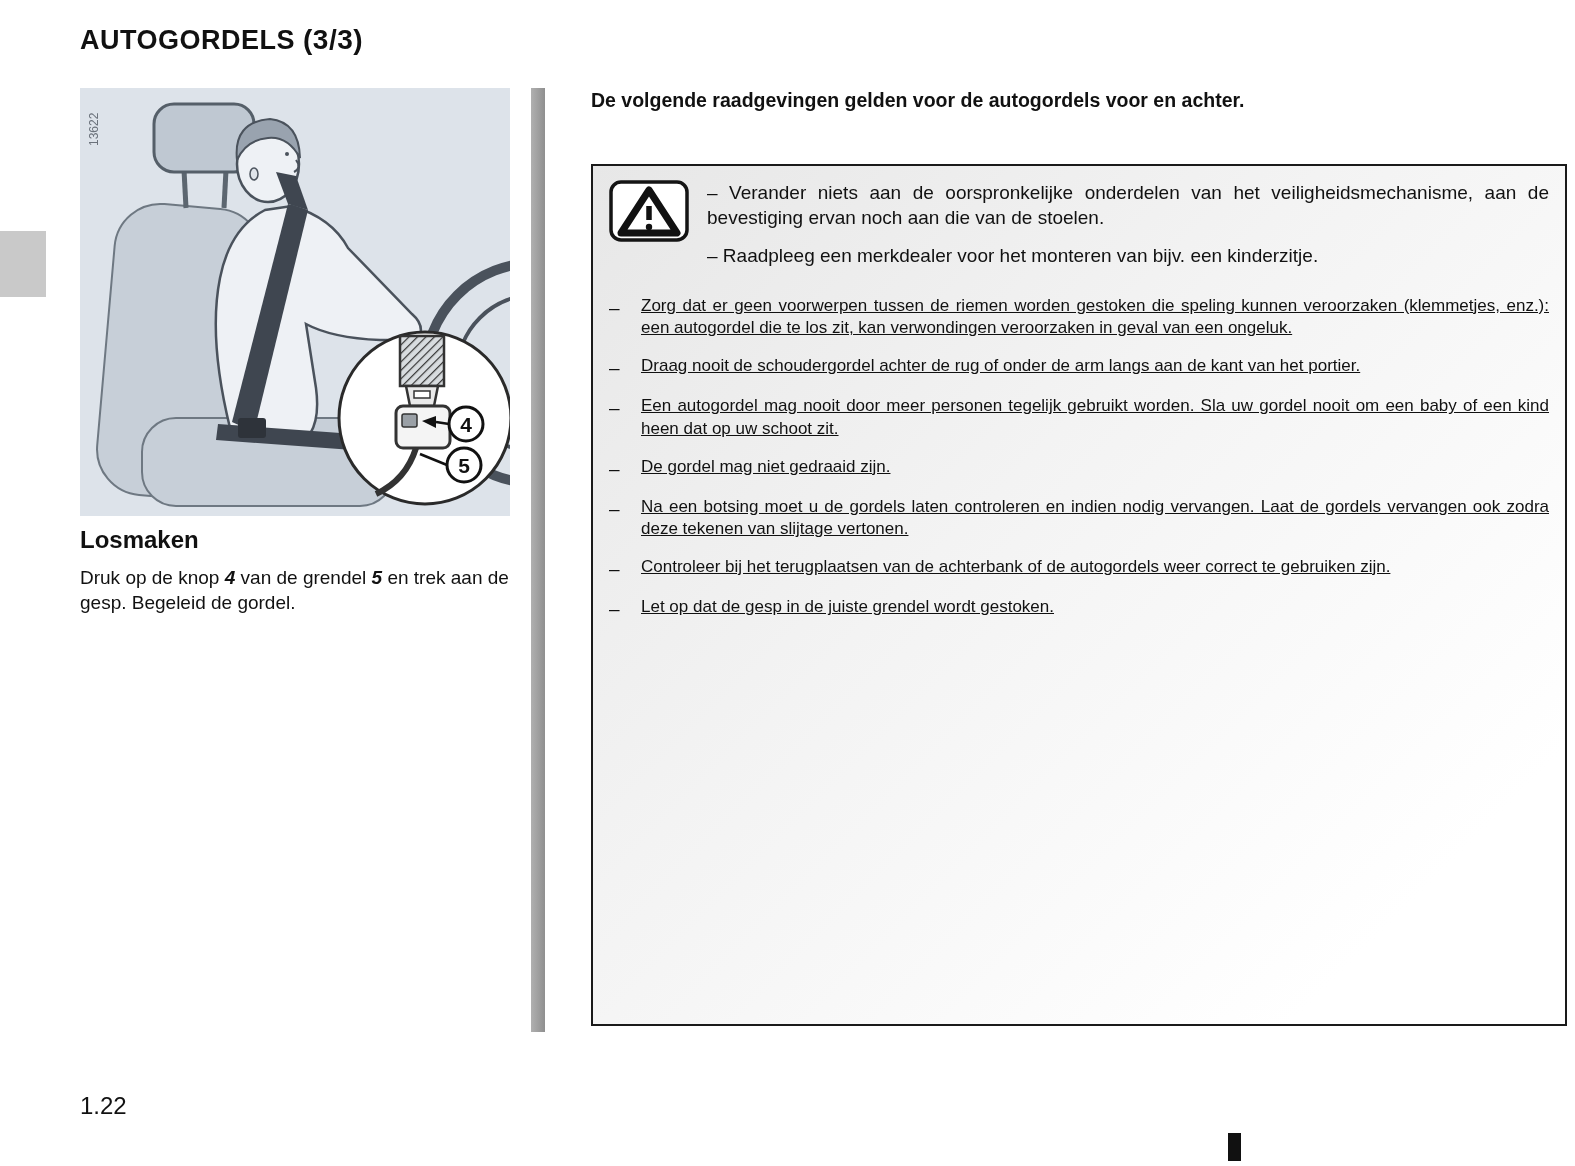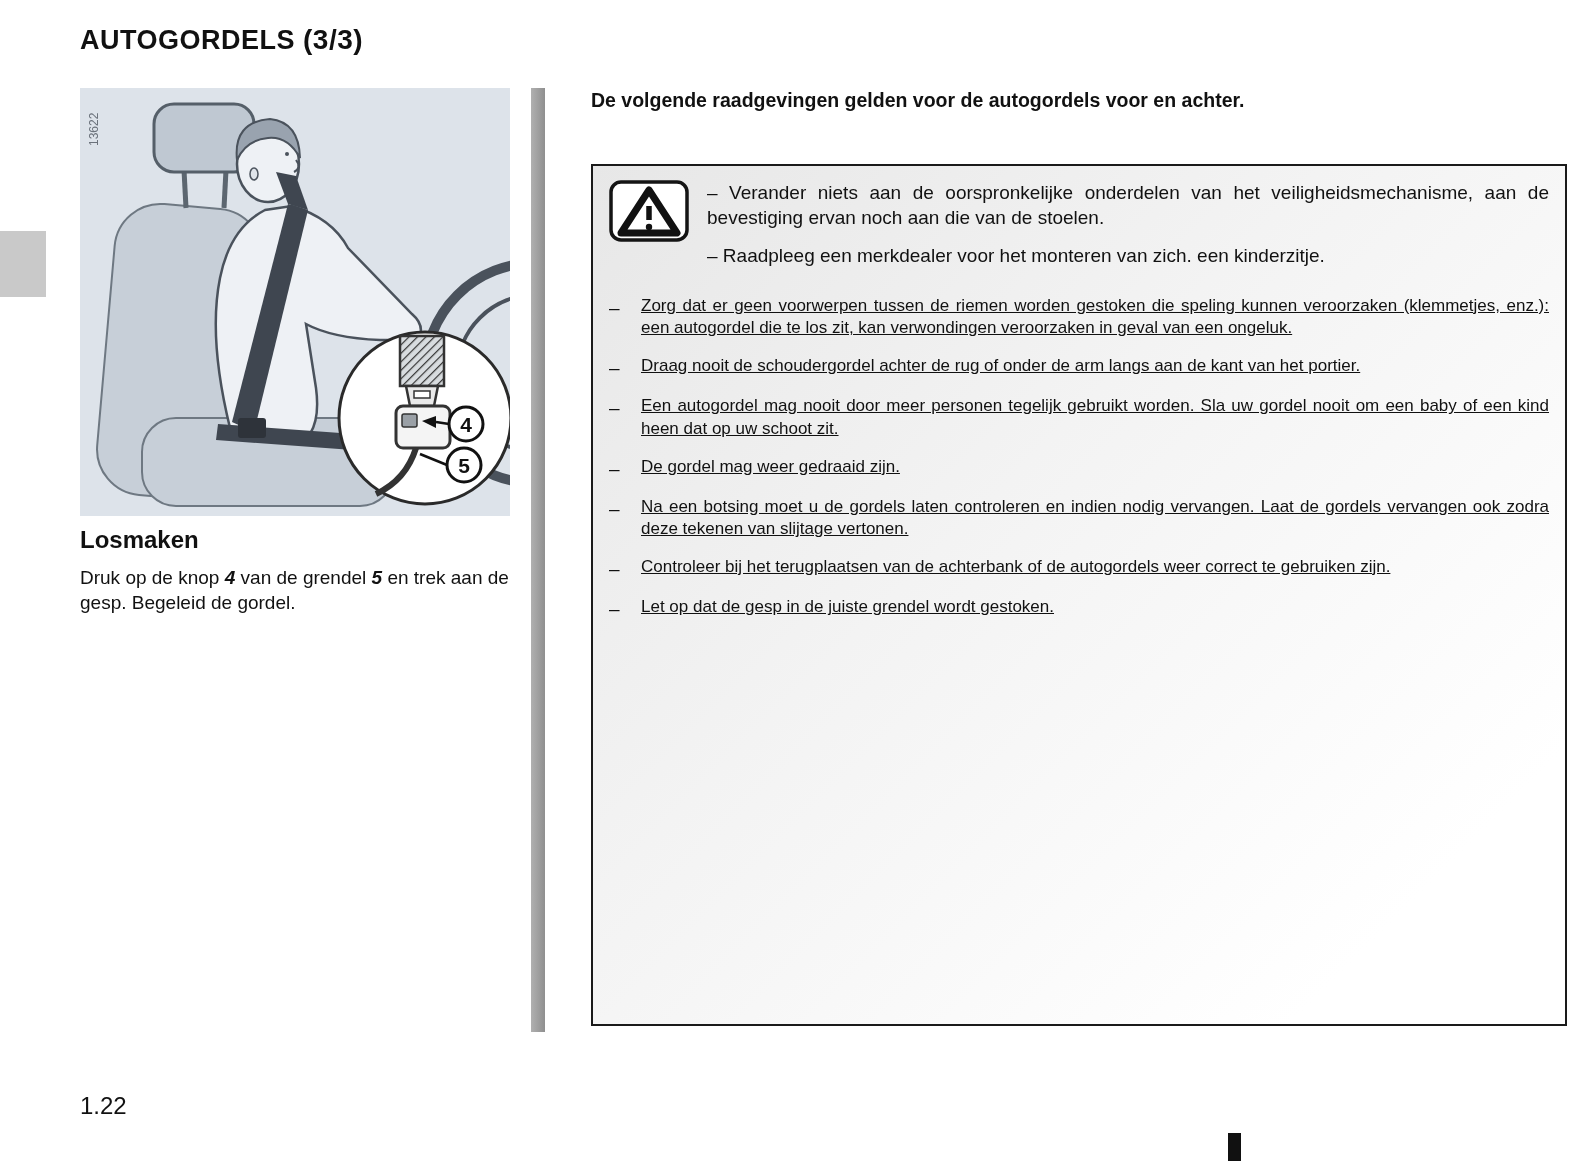--- a/index.html
+++ b/index.html
@@ -195,40 +195,40 @@
         <div class="warn-icon">
           <svg width="80" height="62" viewBox="0 0 80 62" xmlns="http://www.w3.org/2000/svg">
             <rect x="2" y="2" width="76" height="58" rx="10" fill="#fff" stroke="#141414" stroke-width="3.5"></rect>
             <path d="M 40 10 L 68 53 L 12 53 Z" fill="none" stroke="#111" stroke-width="7" stroke-linejoin="round"></path>
             <line x1="40" y1="26" x2="40" y2="40" stroke="#111" stroke-width="5.5"></line>
             <circle cx="40" cy="47" r="3.2" fill="#111"></circle>
           </svg>
         </div>
         <div class="warn-items">
           <p>– Verander niets aan de oorspronkelijke onderdelen van het veiligheidsmechanisme, aan de bevestiging ervan noch aan die van de stoelen.</p>
-          <p>– Raadpleeg een merkdealer voor het monteren van zich. een kinderzitje.</p>
+          <p>– Raadpleeg een merkdealer voor het monteren van bijv. een kinderzitje.</p>
         </div>
       </div>
 
       <div class="bullets">
         <div class="bullet">
           <span class="dash">–</span>
           <span class="btxt">Zorg dat er geen voorwerpen tussen de riemen worden gestoken die speling kunnen veroorzaken (klemmetjes, enz.): een autogordel die te los zit, kan verwondingen veroorzaken in geval van een ongeluk.</span>
         </div>
         <div class="bullet">
           <span class="dash">–</span>
           <span class="btxt">Draag nooit de schoudergordel achter de rug of onder de arm langs aan de kant van het portier.</span>
         </div>
         <div class="bullet">
           <span class="dash">–</span>
           <span class="btxt">Een autogordel mag nooit door meer personen tegelijk gebruikt worden. Sla uw gordel nooit om een baby of een kind heen dat op uw schoot zit.</span>
         </div>
         <div class="bullet">
           <span class="dash">–</span>
-          <span class="btxt">De gordel mag weer gedraaid zijn.</span>
+          <span class="btxt">De gordel mag niet gedraaid zijn.</span>
         </div>
         <div class="bullet">
           <span class="dash">–</span>
           <span class="btxt">Na een botsing moet u de gordels laten controleren en indien nodig vervangen. Laat de gordels vervangen ook zodra deze tekenen van slijtage vertonen.</span>
         </div>
         <div class="bullet">
           <span class="dash">–</span>
           <span class="btxt">Controleer bij het terugplaatsen van de achterbank of de autogordels weer correct te gebruiken zijn.</span>
         </div>
         <div class="bullet">

